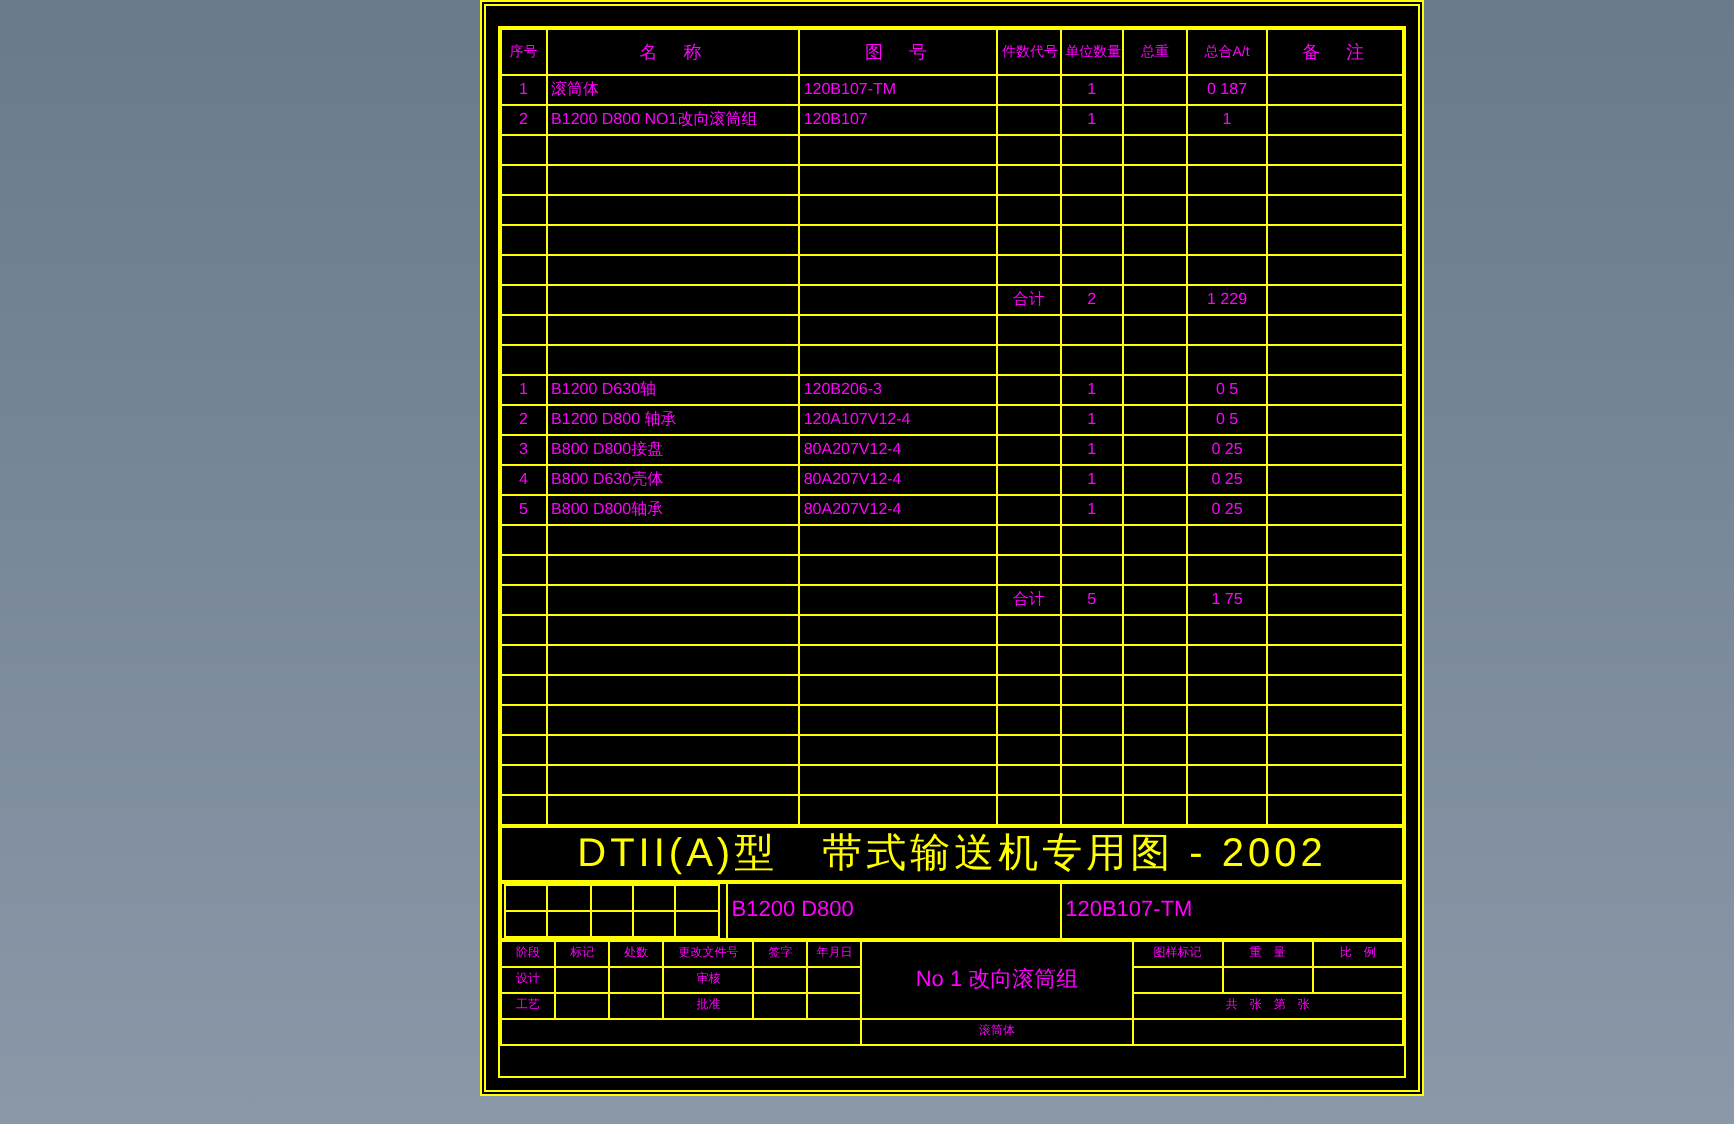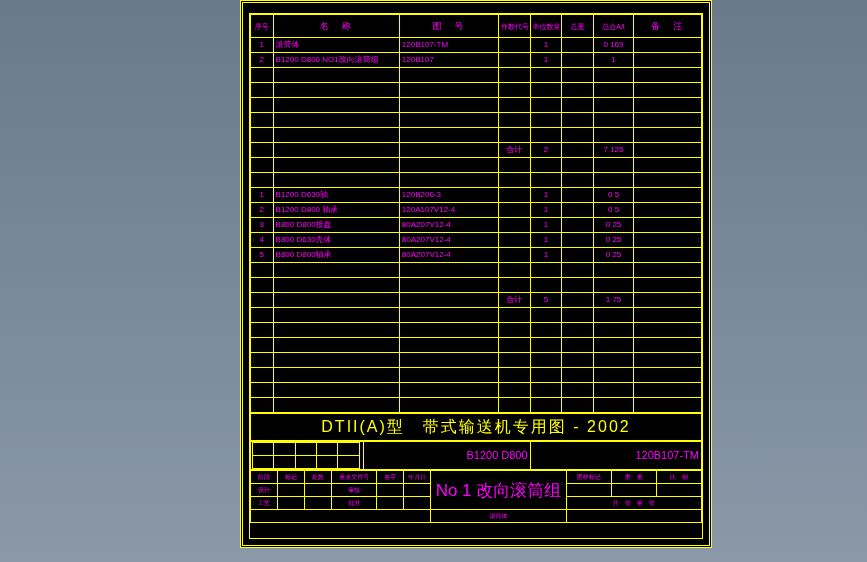--- a/index.html
+++ b/index.html
@@ -54,28 +54,28 @@
     font-weight: normal;
     text-align: center;
     font-size: 9px;
     letter-spacing: 2px;
   }
   .tbl .c { text-align: center; letter-spacing: 0; }
   .tbl .sm { font-size: 7px; letter-spacing: 0; }
   .title-band td {
     height: 24px;
     color: #ffff00;
-    font-size: 16px;
+    font-size: 20px;
     letter-spacing: 2px;
     text-align: center;
   }
   .mid-band td {
     height: 22px;
     font-size: 11px;
-    text-align: right;
+    text-align: left;
     color: #ff00ff;
   }
   .small td {
     height: 10px;
     font-size: 6px;
   }
   .yl { color: #ffff00 !important; }
 </style>
 </head>
 <body>
@@ -105,21 +105,21 @@
         <th class="sm">总合A/t</th>
         <th>备　注</th>
       </tr>
       <tr>
         <td class="c">1</td>
         <td>滚筒体</td>
         <td>120B107-TM</td>
             <td></td>
         <td class="c">1</td>
             <td></td>
-        <td class="c">0 169</td>
+        <td class="c">0 187</td>
             <td></td>
       </tr>
       <tr>
         <td class="c">2</td>
         <td>B1200 D800 NO1改向滚筒组</td>
         <td>120B107</td>
             <td></td>
         <td class="c">1</td>
             <td></td>
         <td class="c">1</td>
@@ -175,21 +175,21 @@
             <td></td>
             <td></td>
           </tr>
       <tr>
         <td></td>
             <td></td>
             <td></td>
         <td class="c">合计</td>
         <td class="c">2</td>
             <td></td>
-        <td class="c">7 125</td>
+        <td class="c">1 229</td>
             <td></td>
       </tr>
       <tr>
             <td></td>
             <td></td>
             <td></td>
             <td></td>
             <td></td>
             <td></td>
             <td></td>
@@ -414,21 +414,21 @@
           <col style="width:10%">
       </colgroup>
       <tbody>
           <tr>
         <td class="c">阶段</td>
         <td class="c">标记</td>
         <td class="c">处数</td>
         <td class="c">更改文件号</td>
         <td class="c">签字</td>
         <td class="c">年月日</td>
-        <td rowspan="3" class="c" style="font-size:17px">No 1 改向滚筒组</td>
+        <td rowspan="3" class="c" style="font-size:11px">No 1 改向滚筒组</td>
         <td class="c">图样标记</td>
         <td class="c">重　量</td>
         <td class="c">比　例</td>
       </tr>
       <tr>
         <td class="c">设计</td>
             <td></td>
             <td></td>
         <td class="c">审核</td>
             <td></td>

